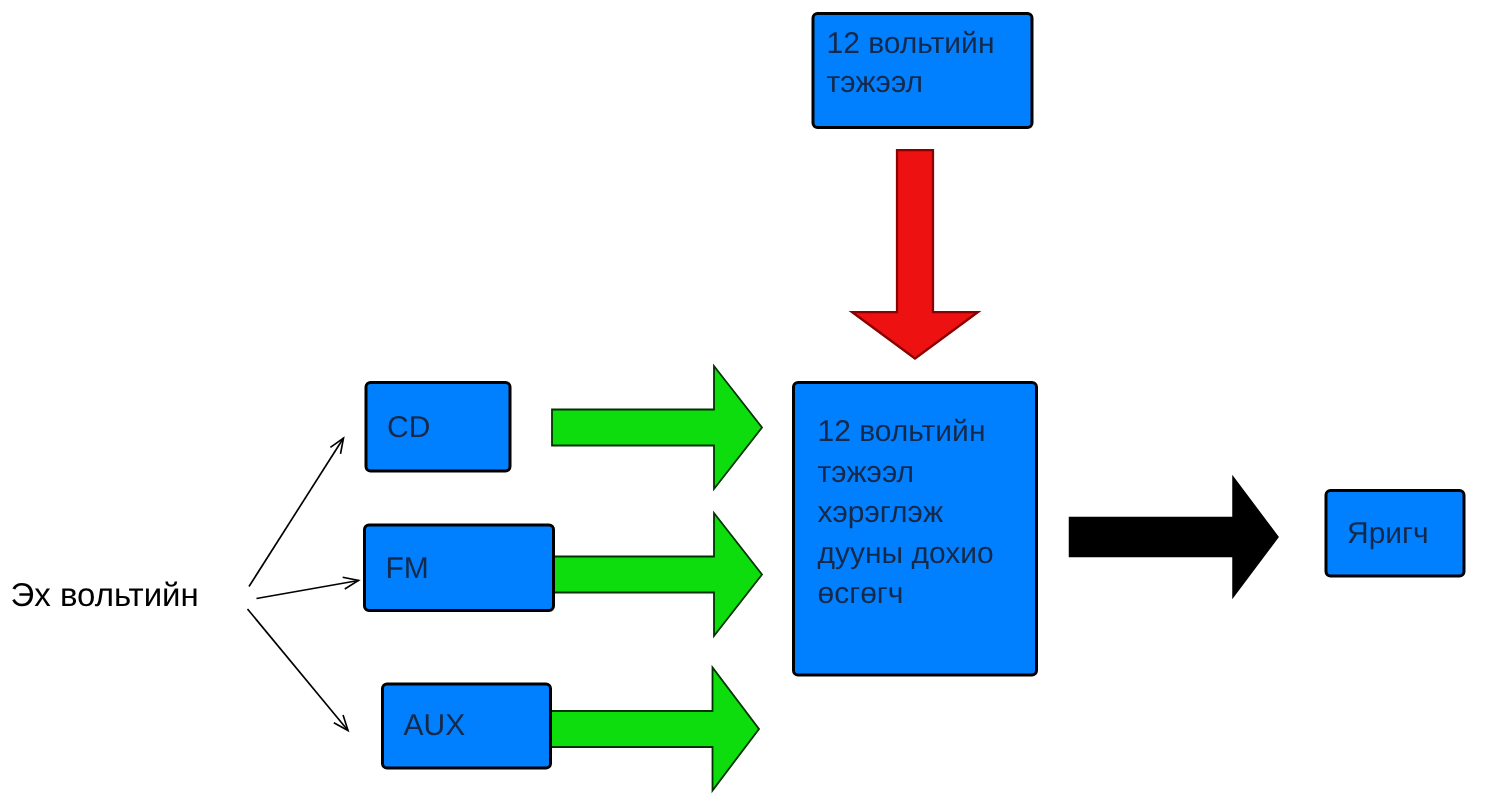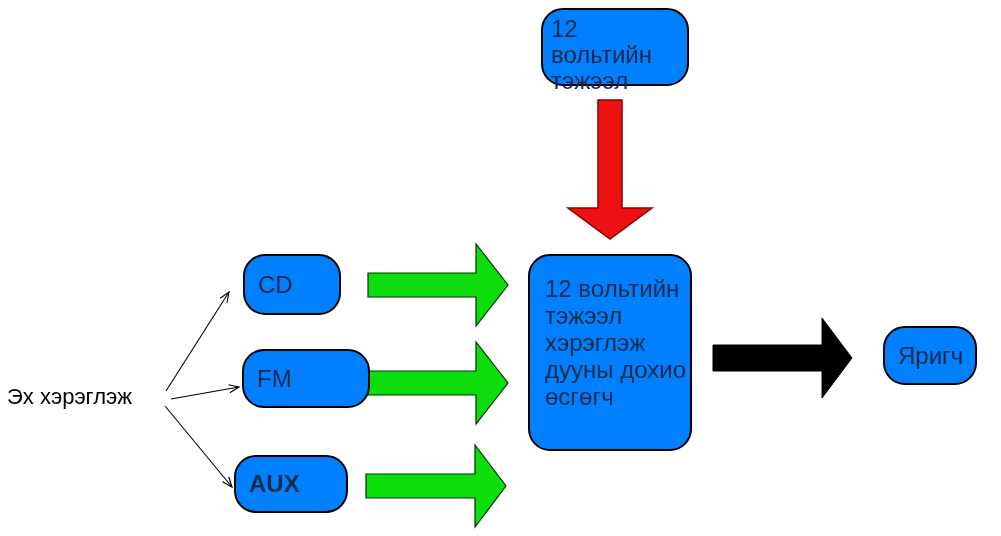--- a/index.html
+++ b/index.html
@@ -17,38 +17,38 @@
   .arrow-layer {
     position: absolute;
     left: 0; top: 0;
     width: 1001px; height: 536px;
   }
   .box {
     position: absolute;
     box-sizing: border-box;
     background: var(--box-fill, #0080ff);
     border: 2px solid var(--box-border, #000000);
-    border-radius: 22px;
+    border-radius: 4px;
     color: var(--box-text, #15294a);
-    font-size: 24px;
+    font-size: 20px;
     line-height: 26px;
   }
   .box-label {
     white-space: pre-line;
   }
   .box-power   { left: 541px; top: 8px;   width: 148px; height: 78px;  padding: 6px 4px 0 8px; }
   .box-amp     { left: 528px; top: 254px; width: 164px; height: 197px; padding: 19px 4px 0 15px; line-height: 27px; }
   .box-small {
     display: flex;
     align-items: center;
     padding-left: 13px;
   }
   .box-cd      { left: 243px; top: 254px; width: 98px; height: 61px; }
   .box-fm      { left: 242px; top: 349px; width: 128px; height: 59px; }
-  .box-aux     { left: 234px; top: 455px; width: 114px; height: 58px; font-weight: bold; }
+  .box-aux     { left: 254px; top: 455px; width: 114px; height: 58px; }
   .box-speaker { left: 883px; top: 326px; width: 94px; height: 59px; }
   .sources-label {
     position: absolute;
     left: 7px;
     top: 384px;
     font-size: 22px;
     color: var(--label-text, #000000);
     white-space: nowrap;
   }
   .green-arrow {
@@ -119,15 +119,15 @@
   </div>
 
   <div class="box box-small box-aux">
     <span class="box-label">AUX</span>
   </div>
 
   <div class="box box-small box-speaker">
     <span class="box-label">Яригч</span>
   </div>
 
-  <div class="sources-label">Эх хэрэглэж</div>
+  <div class="sources-label">Эх вольтийн</div>
 
 </div>
 
 </body></html>

